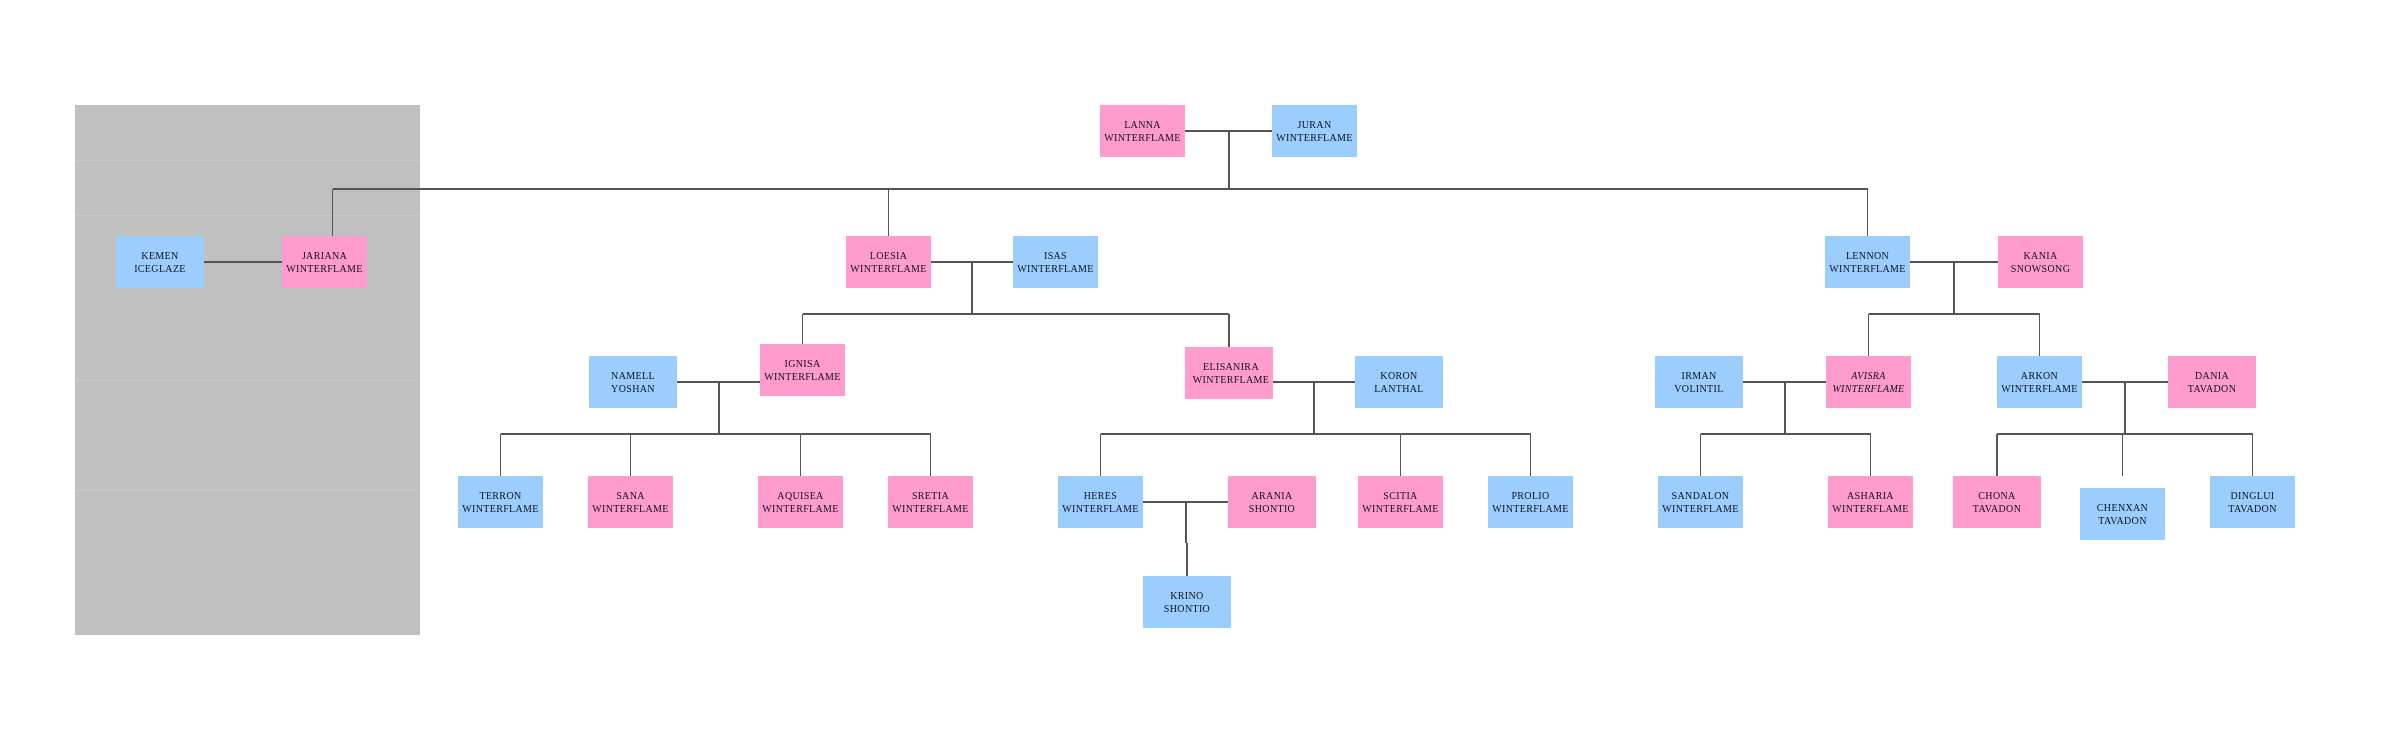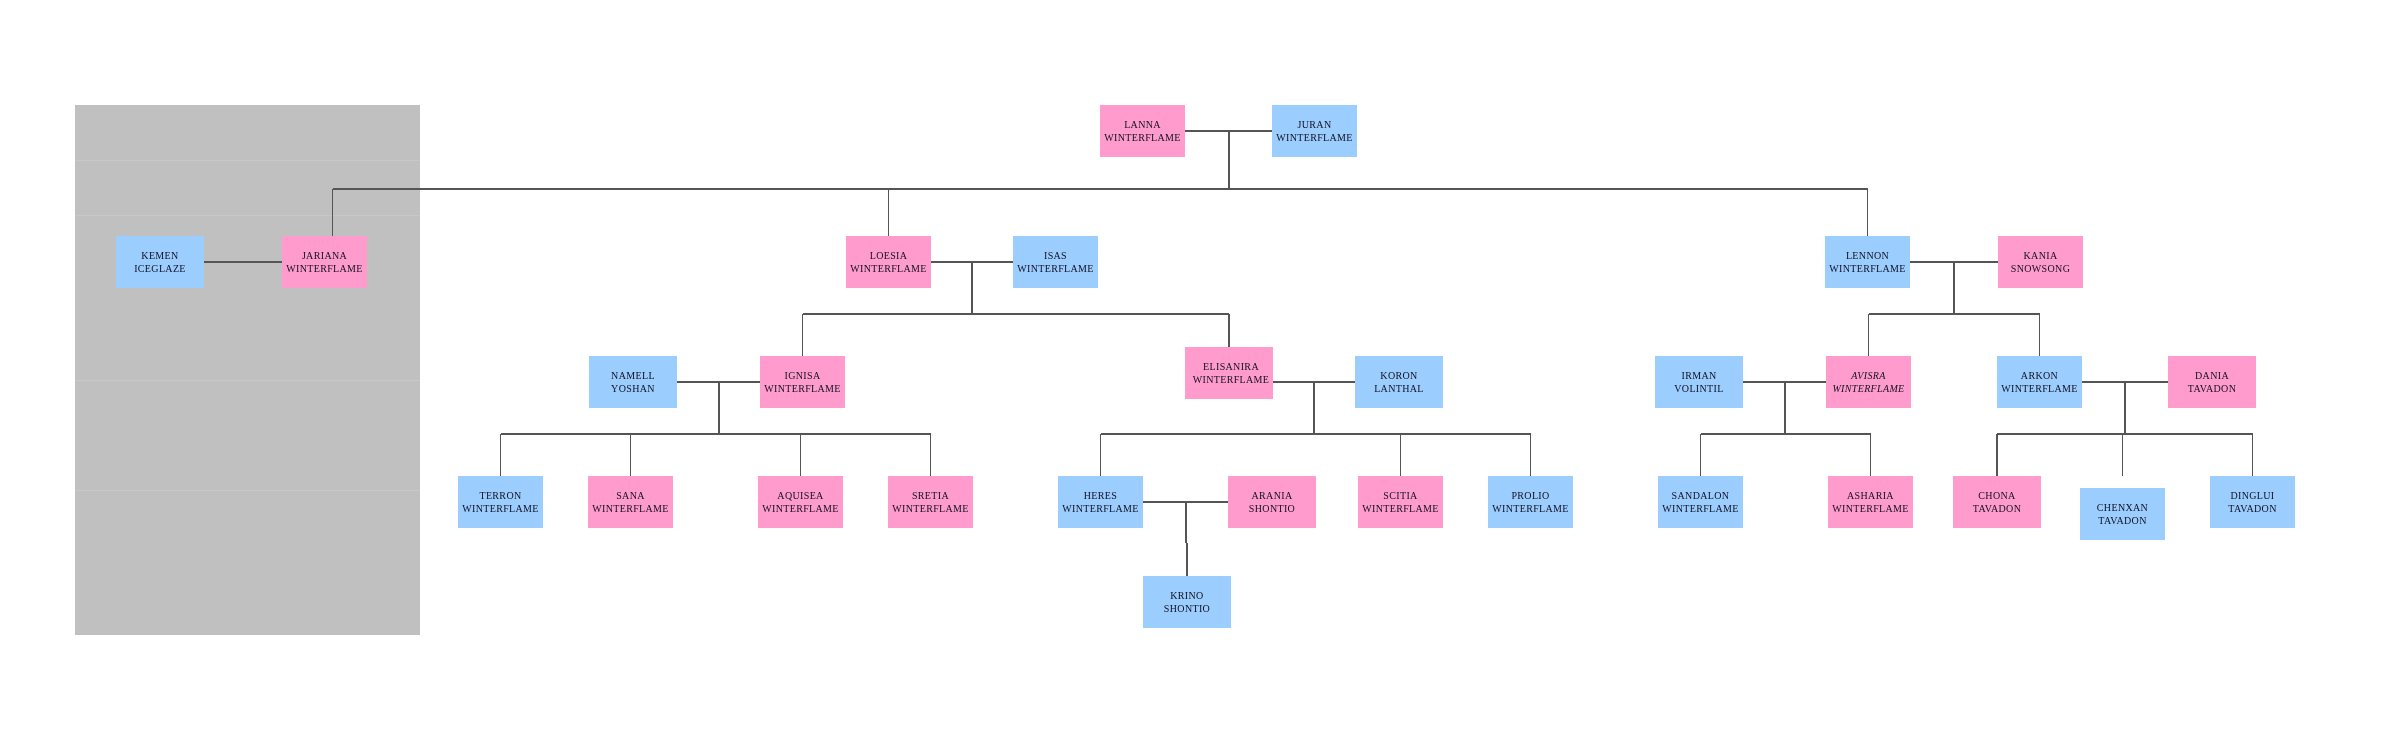--- a/index.html
+++ b/index.html
@@ -148,21 +148,21 @@
       <div>
         <span>KANIA</span>
         <span>SNOWSONG</span>
       </div>
     </div>
     <div class="node male" style="left: 589px; top: 356px; width: 88px; height: 52px; background: rgb(155, 205, 255); color: rgb(17, 17, 34);">
       <div>
         <span>NAMELL YOSHAN</span>
       </div>
     </div>
-    <div class="node female" style="left: 760px; top: 356px; width: 85px; height: 52px; background: rgb(255, 156, 205); color: rgb(17, 17, 34);">
+    <div class="node female" style="left: 760px; top: 344px; width: 85px; height: 52px; background: rgb(255, 156, 205); color: rgb(17, 17, 34);">
       <div>
         <span>IGNISA</span>
         <span>WINTERFLAME</span>
       </div>
     </div>
     <div class="node female" style="left: 1185px; top: 347px; width: 88px; height: 52px; background: rgb(255, 156, 205); color: rgb(17, 17, 34); padding-left: 8px;">
       <div>
         <span>ELISANIRA</span>
         <span>WINTERFLAME</span>
       </div>

